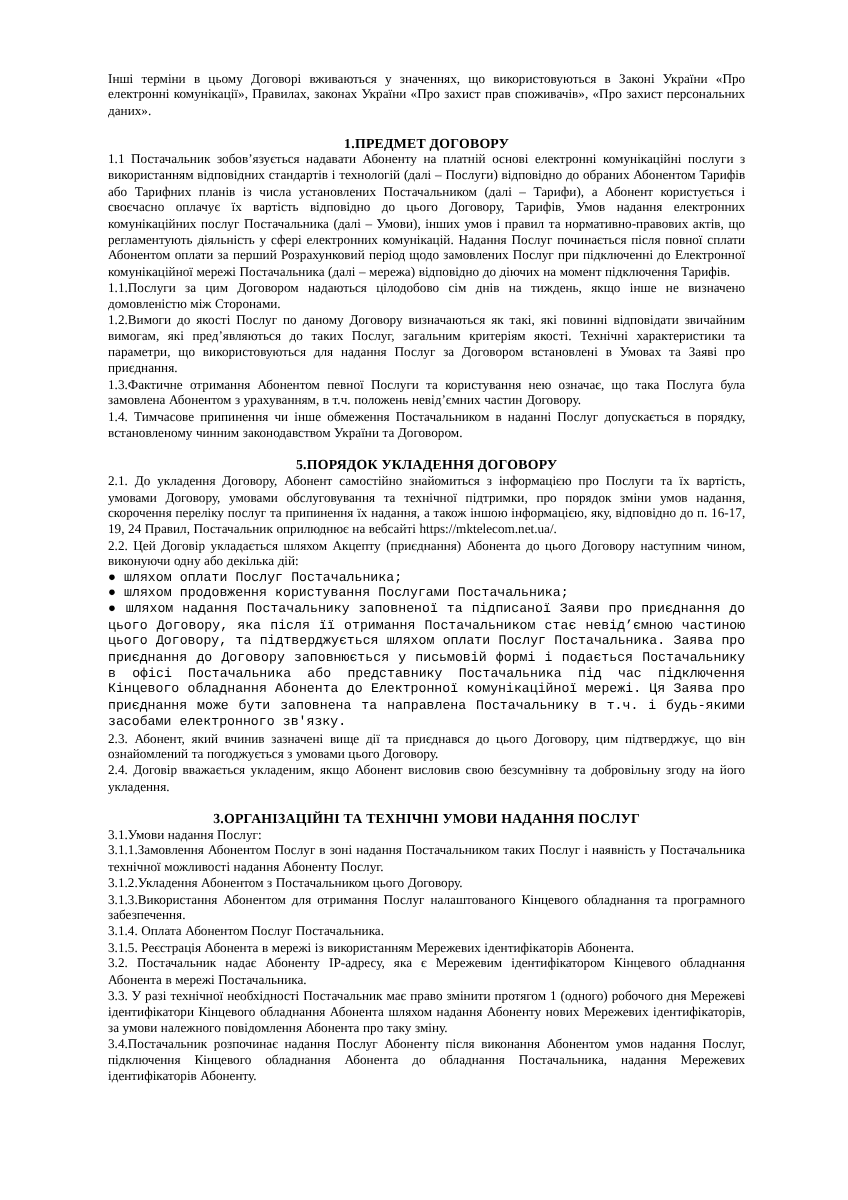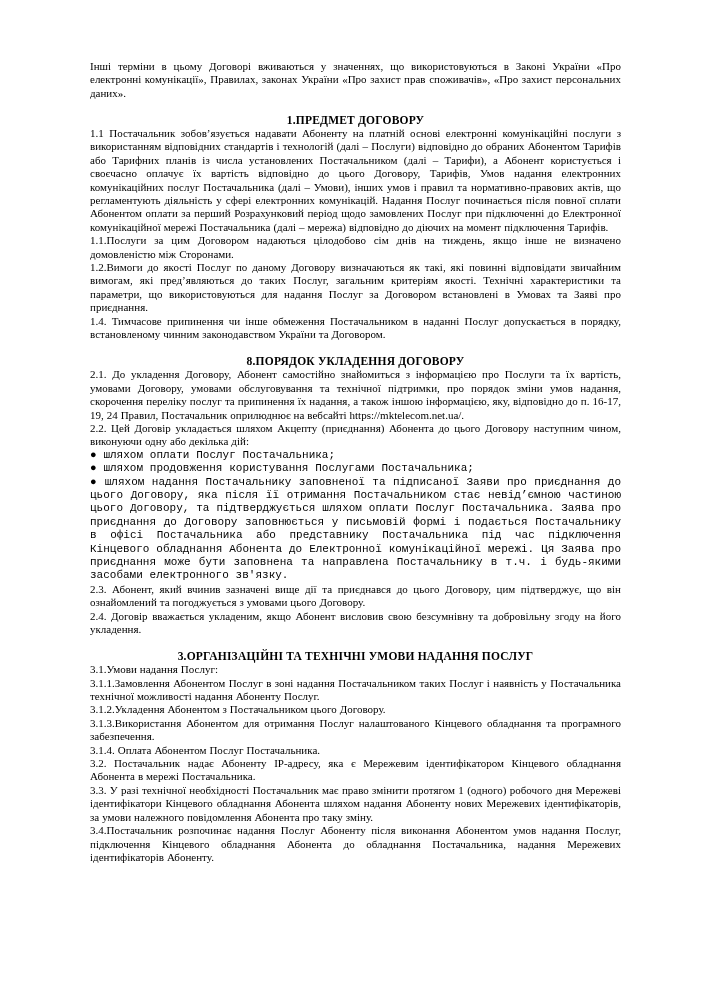--- a/index.html
+++ b/index.html
@@ -46,34 +46,36 @@
 <body>
 
 <div class="doc-page">
 
   <p>Інші терміни в цьому Договорі вживаються у значеннях, що використовуються в Законі України «Про електронні комунікації», Правилах, законах України «Про захист прав споживачів», «Про захист персональних даних».</p>
 
   <h2>1.ПРЕДМЕТ ДОГОВОРУ</h2>
   <p>1.1 Постачальник зобов’язується надавати Абоненту на платній основі електронні комунікаційні послуги з використанням відповідних стандартів і технологій (далі – Послуги) відповідно до обраних Абонентом Тарифів або Тарифних планів із числа установлених Постачальником (далі – Тарифи), а Абонент користується і своєчасно оплачує їх вартість відповідно до цього Договору, Тарифів, Умов надання електронних комунікаційних послуг Постачальника (далі – Умови), інших умов і правил та нормативно-правових актів, що регламентують діяльність у сфері електронних комунікацій. Надання Послуг починається після повної сплати Абонентом оплати за перший Розрахунковий період щодо замовлених Послуг при підключенні до Електронної комунікаційної мережі Постачальника (далі – мережа) відповідно до діючих на момент підключення Тарифів.</p>
   <p>1.1.Послуги за цим Договором надаються цілодобово сім днів на тиждень, якщо інше не визначено домовленістю між Сторонами.</p>
   <p>1.2.Вимоги до якості Послуг по даному Договору визначаються як такі, які повинні відповідати звичайним вимогам, які пред’являються до таких Послуг, загальним критеріям якості. Технічні характеристики та параметри, що використовуються для надання Послуг за Договором встановлені в Умовах та Заяві про приєднання.</p>
+  <p>1.3.Фактичне отримання Абонентом певної Послуги та користування нею означає, що така Послуга була замовлена Абонентом з урахуванням, в т.ч. положень невід’ємних частин Договору.</p>
   <p>1.4. Тимчасове припинення чи інше обмеження Постачальником в наданні Послуг допускається в порядку, встановленому чинним законодавством України та Договором.</p>
 
-  <h2>8.ПОРЯДОК УКЛАДЕННЯ ДОГОВОРУ</h2>
+  <h2>5.ПОРЯДОК УКЛАДЕННЯ ДОГОВОРУ</h2>
   <p>2.1. До укладення Договору, Абонент самостійно знайомиться з інформацією про Послуги та їх вартість, умовами Договору, умовами обслуговування та технічної підтримки, про порядок зміни умов надання, скорочення переліку послуг та припинення їх надання, а також іншою інформацією, яку, відповідно до п. 16-17, 19, 24 Правил, Постачальник оприлюднює на вебсайті https://mktelecom.net.ua/.</p>
   <p>2.2. Цей Договір укладається шляхом Акцепту (приєднання) Абонента до цього Договору наступним чином, виконуючи одну або декілька дій:</p>
   <p class="bullet">● шляхом оплати Послуг Постачальника;</p>
   <p class="bullet">● шляхом продовження користування Послугами Постачальника;</p>
   <p class="bullet">● шляхом надання Постачальнику заповненої та підписаної Заяви про приєднання до цього Договору, яка після її отримання Постачальником стає невід’ємною частиною цього Договору, та підтверджується шляхом оплати Послуг Постачальника. Заява про приєднання до Договору заповнюється у письмовій формі і подається Постачальнику в офісі Постачальника або представнику Постачальника під час підключення Кінцевого обладнання Абонента до Електронної комунікаційної мережі. Ця Заява про приєднання може бути заповнена та направлена Постачальнику в т.ч. і будь-якими засобами електронного зв'язку.</p>
   <p>2.3. Абонент, який вчинив зазначені вище дії та приєднався до цього Договору, цим підтверджує, що він ознайомлений та погоджується з умовами цього Договору.</p>
   <p>2.4. Договір вважається укладеним, якщо Абонент висловив свою безсумнівну та добровільну згоду на його укладення.</p>
 
   <h2>3.ОРГАНІЗАЦІЙНІ ТА ТЕХНІЧНІ УМОВИ НАДАННЯ ПОСЛУГ</h2>
   <p>3.1.Умови надання Послуг:</p>
   <p>3.1.1.Замовлення Абонентом Послуг в зоні надання Постачальником таких Послуг і наявність у Постачальника технічної можливості надання Абоненту Послуг.</p>
   <p>3.1.2.Укладення Абонентом з Постачальником цього Договору.</p>
   <p>3.1.3.Використання Абонентом для отримання Послуг налаштованого Кінцевого обладнання та програмного забезпечення.</p>
   <p>3.1.4. Оплата Абонентом Послуг Постачальника.</p>
+  <p>3.1.5. Реєстрація Абонента в мережі із використанням Мережевих ідентифікаторів Абонента.</p>
   <p>3.2. Постачальник надає Абоненту IP-адресу, яка є Мережевим ідентифікатором Кінцевого обладнання Абонента в мережі Постачальника.</p>
   <p>3.3. У разі технічної необхідності Постачальник має право змінити протягом 1 (одного) робочого дня Мережеві ідентифікатори Кінцевого обладнання Абонента шляхом надання Абоненту нових Мережевих ідентифікаторів, за умови належного повідомлення Абонента про таку зміну.</p>
   <p>3.4.Постачальник розпочинає надання Послуг Абоненту після виконання Абонентом умов надання Послуг, підключення Кінцевого обладнання Абонента до обладнання Постачальника, надання Мережевих ідентифікаторів Абоненту.</p>
 
 </div>
 
 </body></html>

